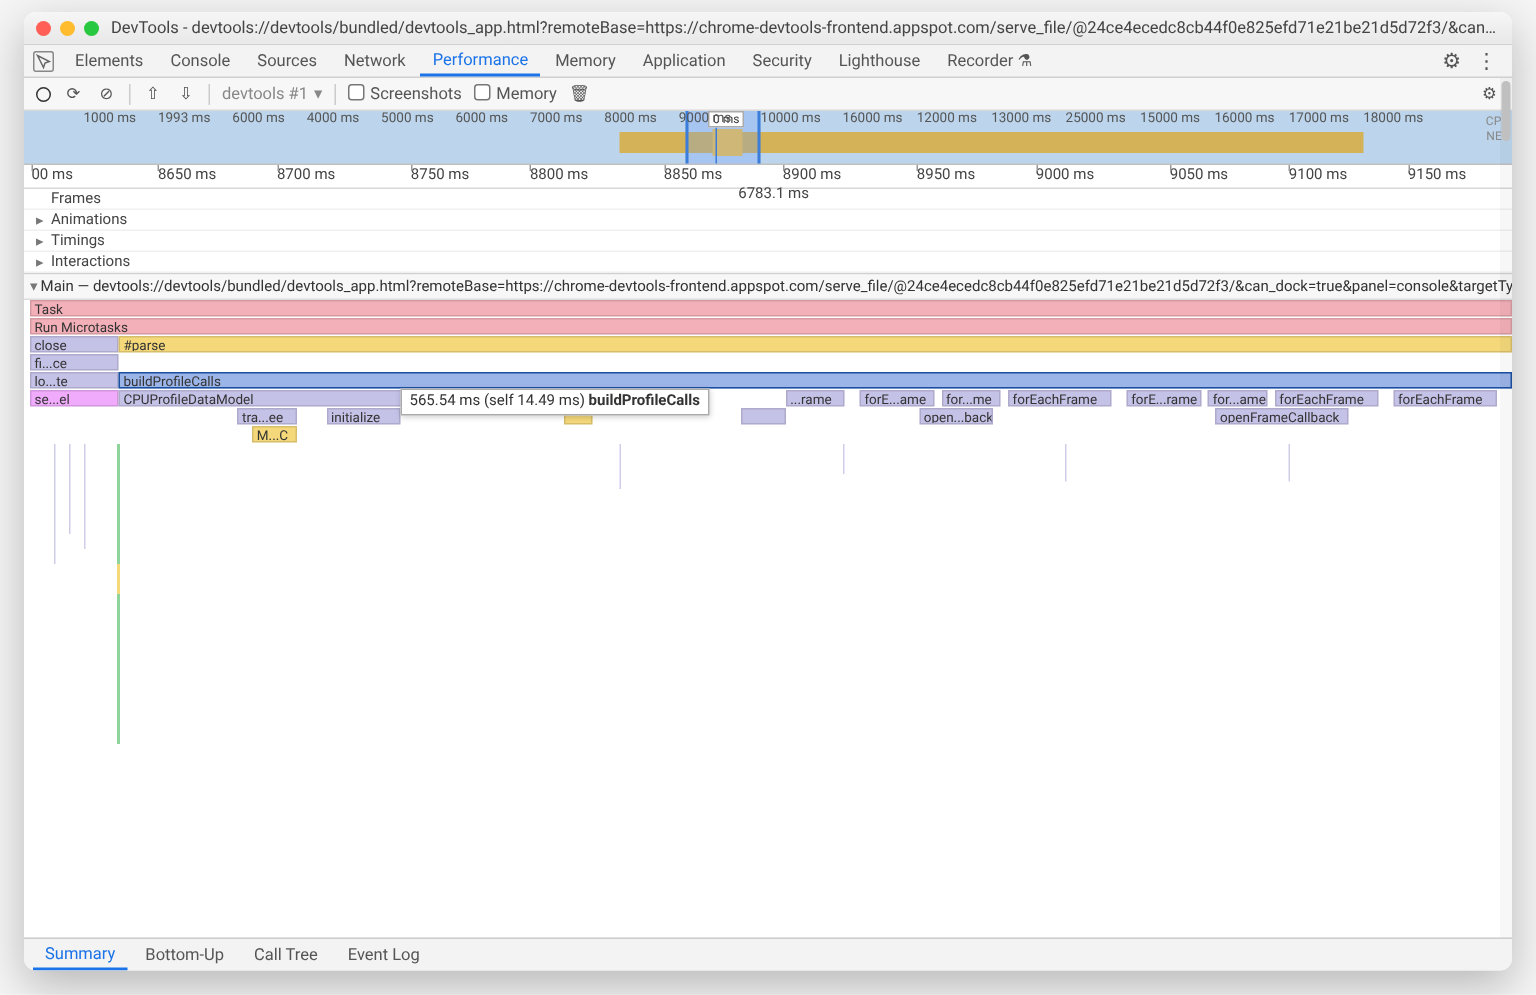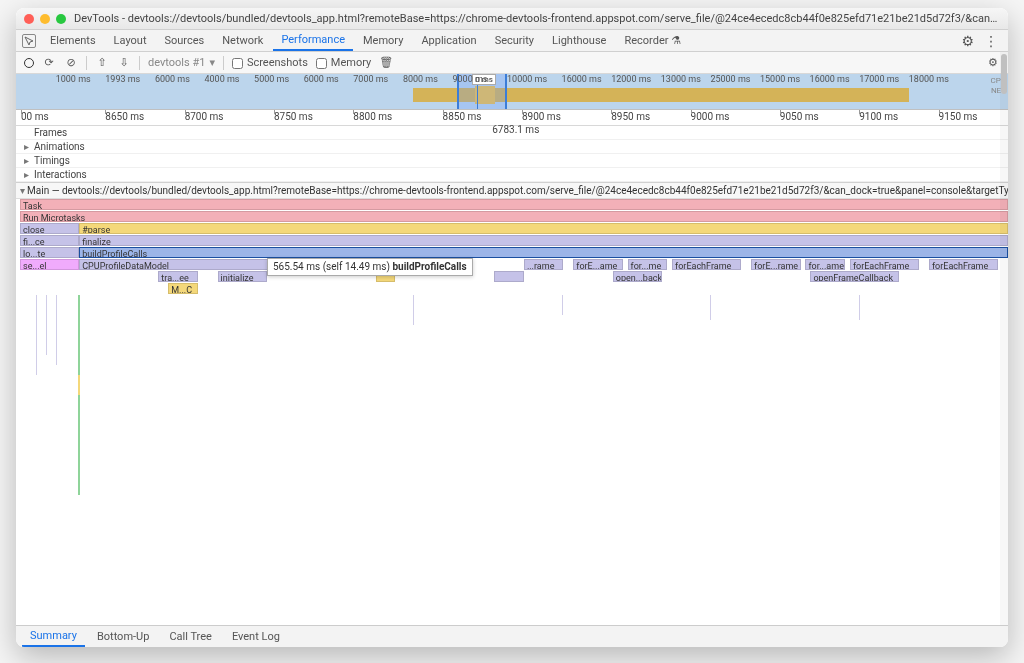--- a/index.html
+++ b/index.html
@@ -14,21 +14,21 @@
 .tabs .click-icon{width:14px;height:14px;border:1px solid #888;border-radius:2px;display:flex;align-items:center;justify-content:center;margin-right:4px;}
 .tabs .tab{padding:3px 8px; cursor:default;}
 .tabs .tab.active{color:#1a73e8;border-bottom:2px solid #1a73e8;}
 .tabs .spacer{flex:1;}
 .tabs .kebab{font-size:14px; padding:0 4px;}
 .toolbar{height:22px;display:flex;align-items:center;gap:8px;padding:0 8px;border-bottom:1px solid #d8d8d8;background:#f7f7f7;font-size:11px;color:#555;}
 .tb-ico{width:14px;height:14px;display:flex;align-items:center;justify-content:center;color:#555;}
 .tb-ico.record{width:10px;height:10px;border:1.5px solid #333;border-radius:50%;}
 .tb-sep{width:1px;height:14px;background:#ccc;}
 .dropdown{color:#888;display:flex;align-items:center;gap:4px;}
-.checkbox{display:flex;align-items:flex-end;gap:4px;}
+.checkbox{display:flex;align-items:flex-start;gap:4px;}
 .checkbox input{width:11px;height:11px;}
 .gear{margin-left:auto;}
 .overview{height:36px;background:#bcd5ec;border-bottom:1px solid #c0c0c0;position:relative;font-size:9px;color:#666;}
 .overview .tick{position:absolute;top:0;font-size:9px;color:#555;}
 .overview .trace{position:absolute;top:14px;height:14px;background:#d4b358;}
 .overview .sel{position:absolute;top:0;bottom:0;background:rgba(100,150,255,0.25);border-left:2px solid #3b7dd8;border-right:2px solid #3b7dd8;}
 .overview .marker{position:absolute;top:0;bottom:0;width:1px;background:#3b7dd8;}
 .ov-labels{position:absolute;right:2px;top:2px;font-size:8px;color:#888;text-align:right;line-height:10px;}
 .ruler{height:16px;border-bottom:1px solid #d8d8d8;position:relative;font-size:10px;color:#444;background:#fff;}
 .ruler .tick{position:absolute;top:1px;}
@@ -71,21 +71,21 @@
     <div class="title">DevTools - devtools://devtools/bundled/devtools_app.html?remoteBase=https://chrome-devtools-frontend.appspot.com/serve_file/@24ce4ecedc8cb44f0e825efd71e21be21d5d72f3/&amp;can_dock=true&amp;panel=console&amp;targetType=tab&amp;debugFrontend=true</div>
   </div>
 
   <div class="tabs">
     <div class="click-icon">
       <svg width="10" height="10" viewBox="0 0 10 10">
           <path d="M1 1 L5 9 L6 6 L9 5 Z" fill="none" stroke="#666" stroke-width="1"></path>
         </svg>
     </div>
     <div class="tab">Elements</div>
-    <div class="tab">Layout</div>
+    <div class="tab">Console</div>
     <div class="tab">Sources</div>
     <div class="tab">Network</div>
     <div class="tab active">Performance</div>
     <div class="tab">Memory</div>
     <div class="tab">Application</div>
     <div class="tab">Security</div>
     <div class="tab">Lighthouse</div>
     <div class="tab"><span>Recorder</span> <span>⚗</span></div>
     <div class="spacer"></div>
     <div class="kebab">⚙</div>
@@ -198,21 +198,20 @@
       <div class="flrow">
           <div class="bar red" style="left:0;width:100%"><span>Run Microtasks</span></div>
         </div>
 
       <div class="flrow">
         <div class="bar lav" style="left:0;width:6%">close</div>
         <div class="bar yellow" style="left:6%;width:94%">#parse</div>
       </div>
       <div class="flrow">
         <div class="bar lav" style="left:0;width:6%">fi...ce</div>
-        <div class="bar lav" style="left:6%;width:94%">finalize</div>
       </div>
       <div class="flrow">
         <div class="bar lav" style="left:0;width:6%">lo...te</div>
         <div class="bar lav sel" style="left:6%;width:94%">buildProfileCalls</div>
       </div>
       <div class="flrow">
         <div class="bar green" style="left:0;width:6%">se...el</div>
         <div class="bar lav" style="left:6%;width:30%">CPUProfileDataModel</div>
         <div class="tooltip" style="left:25%;top:-1px">
           <span>565.54 ms (self 14.49 ms)</span> <b>buildProfileCalls</b>

